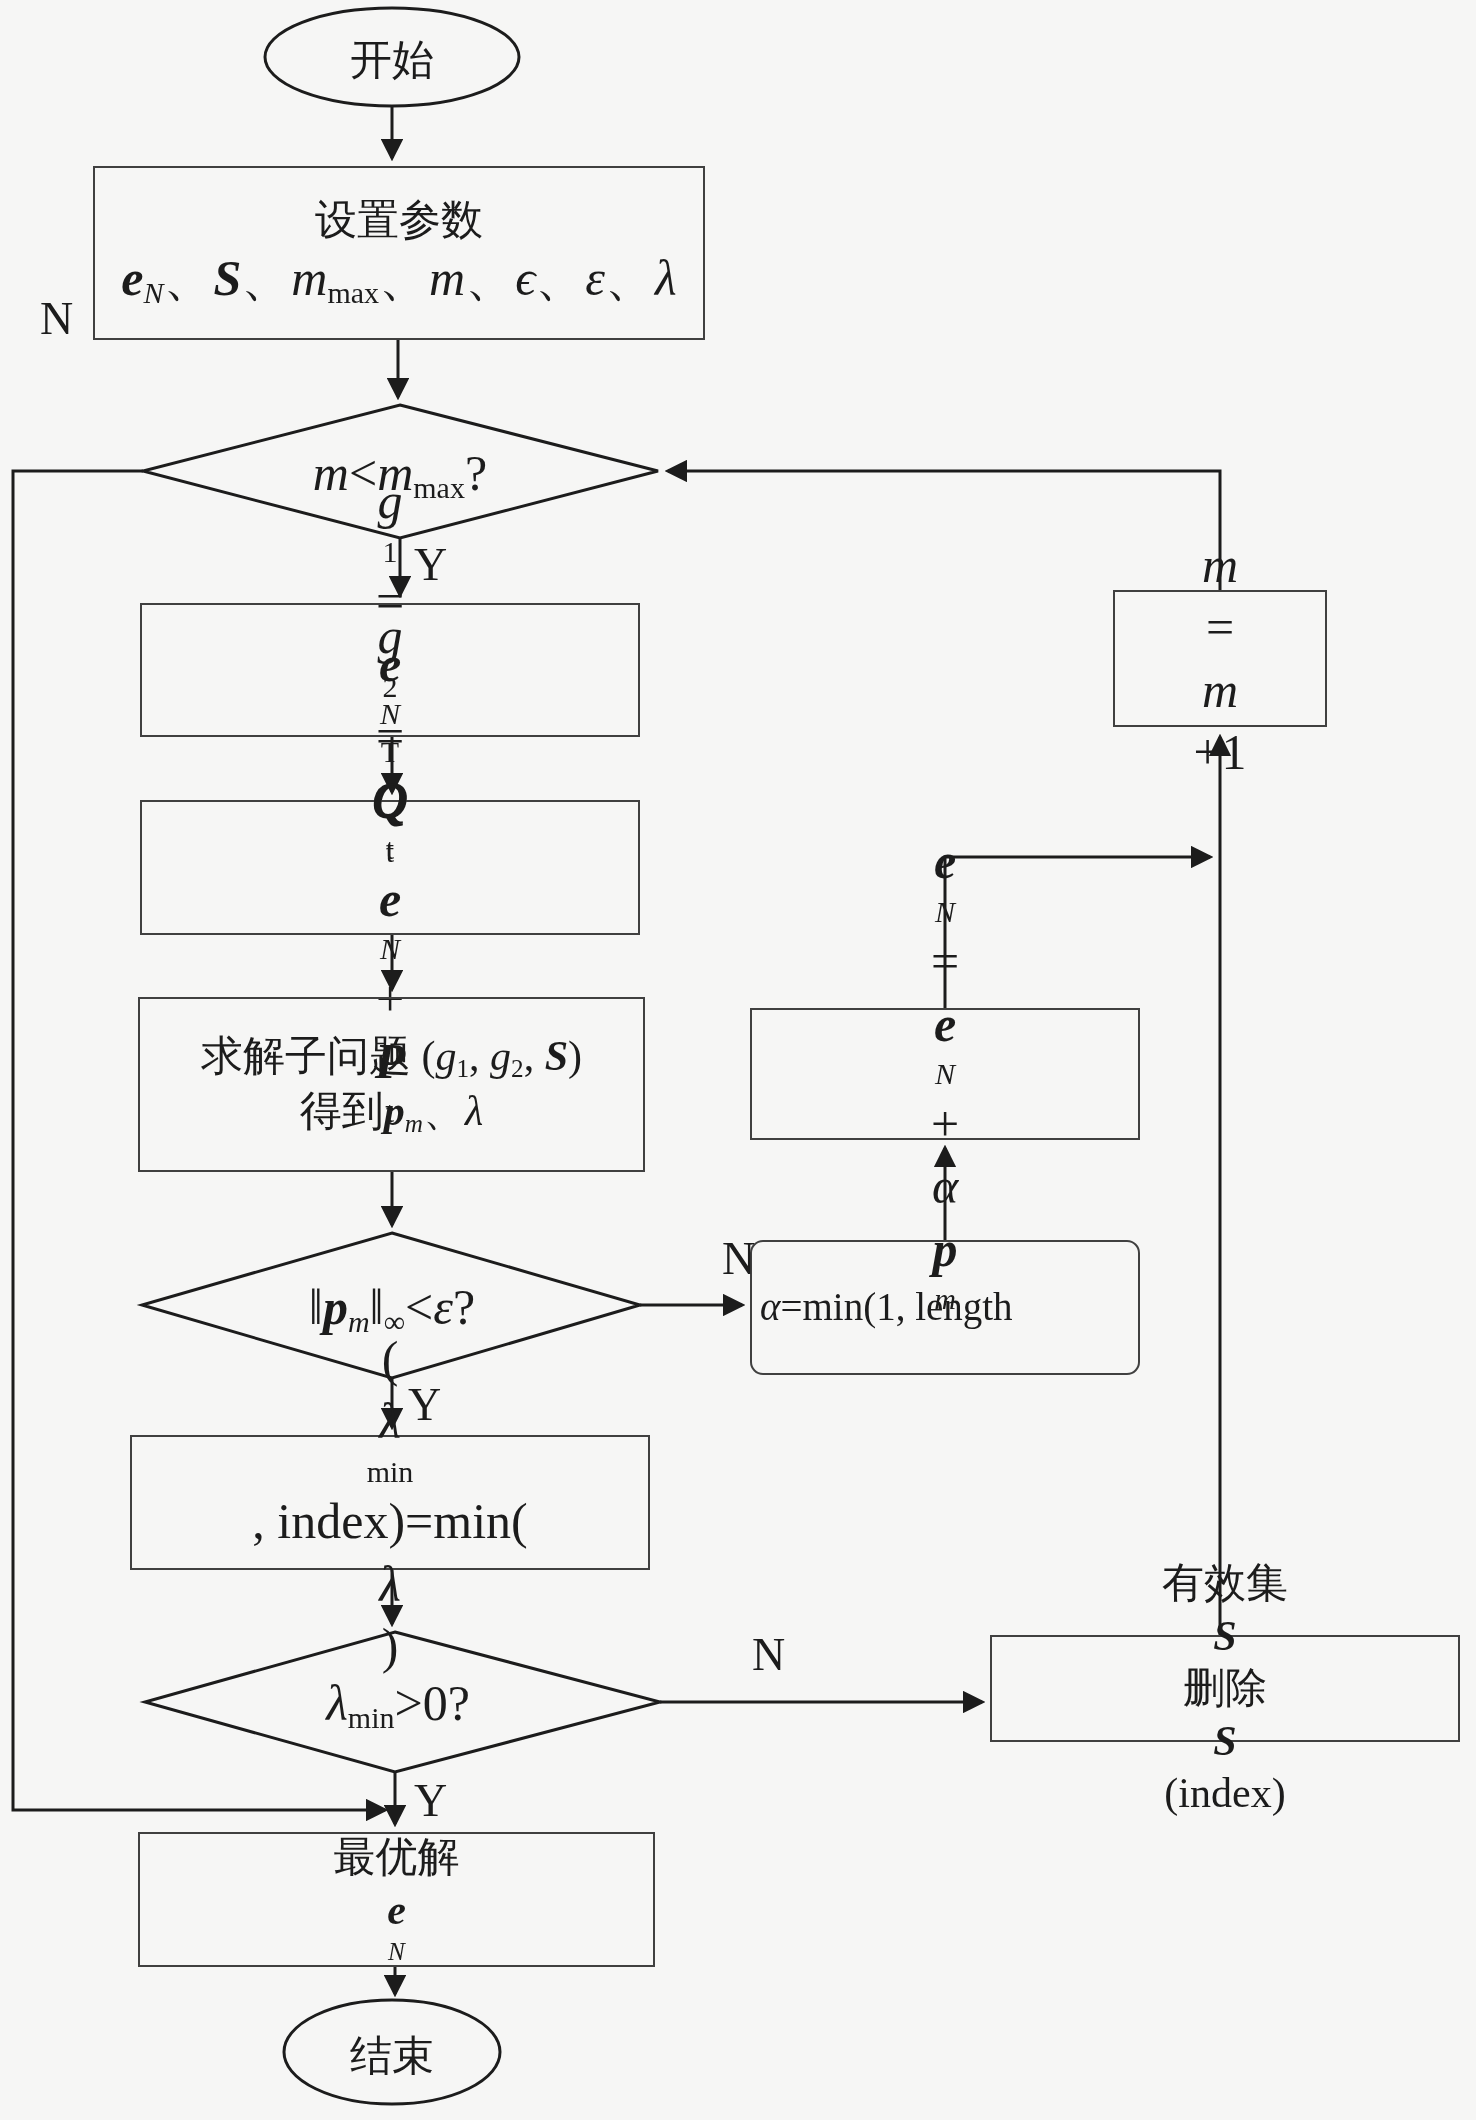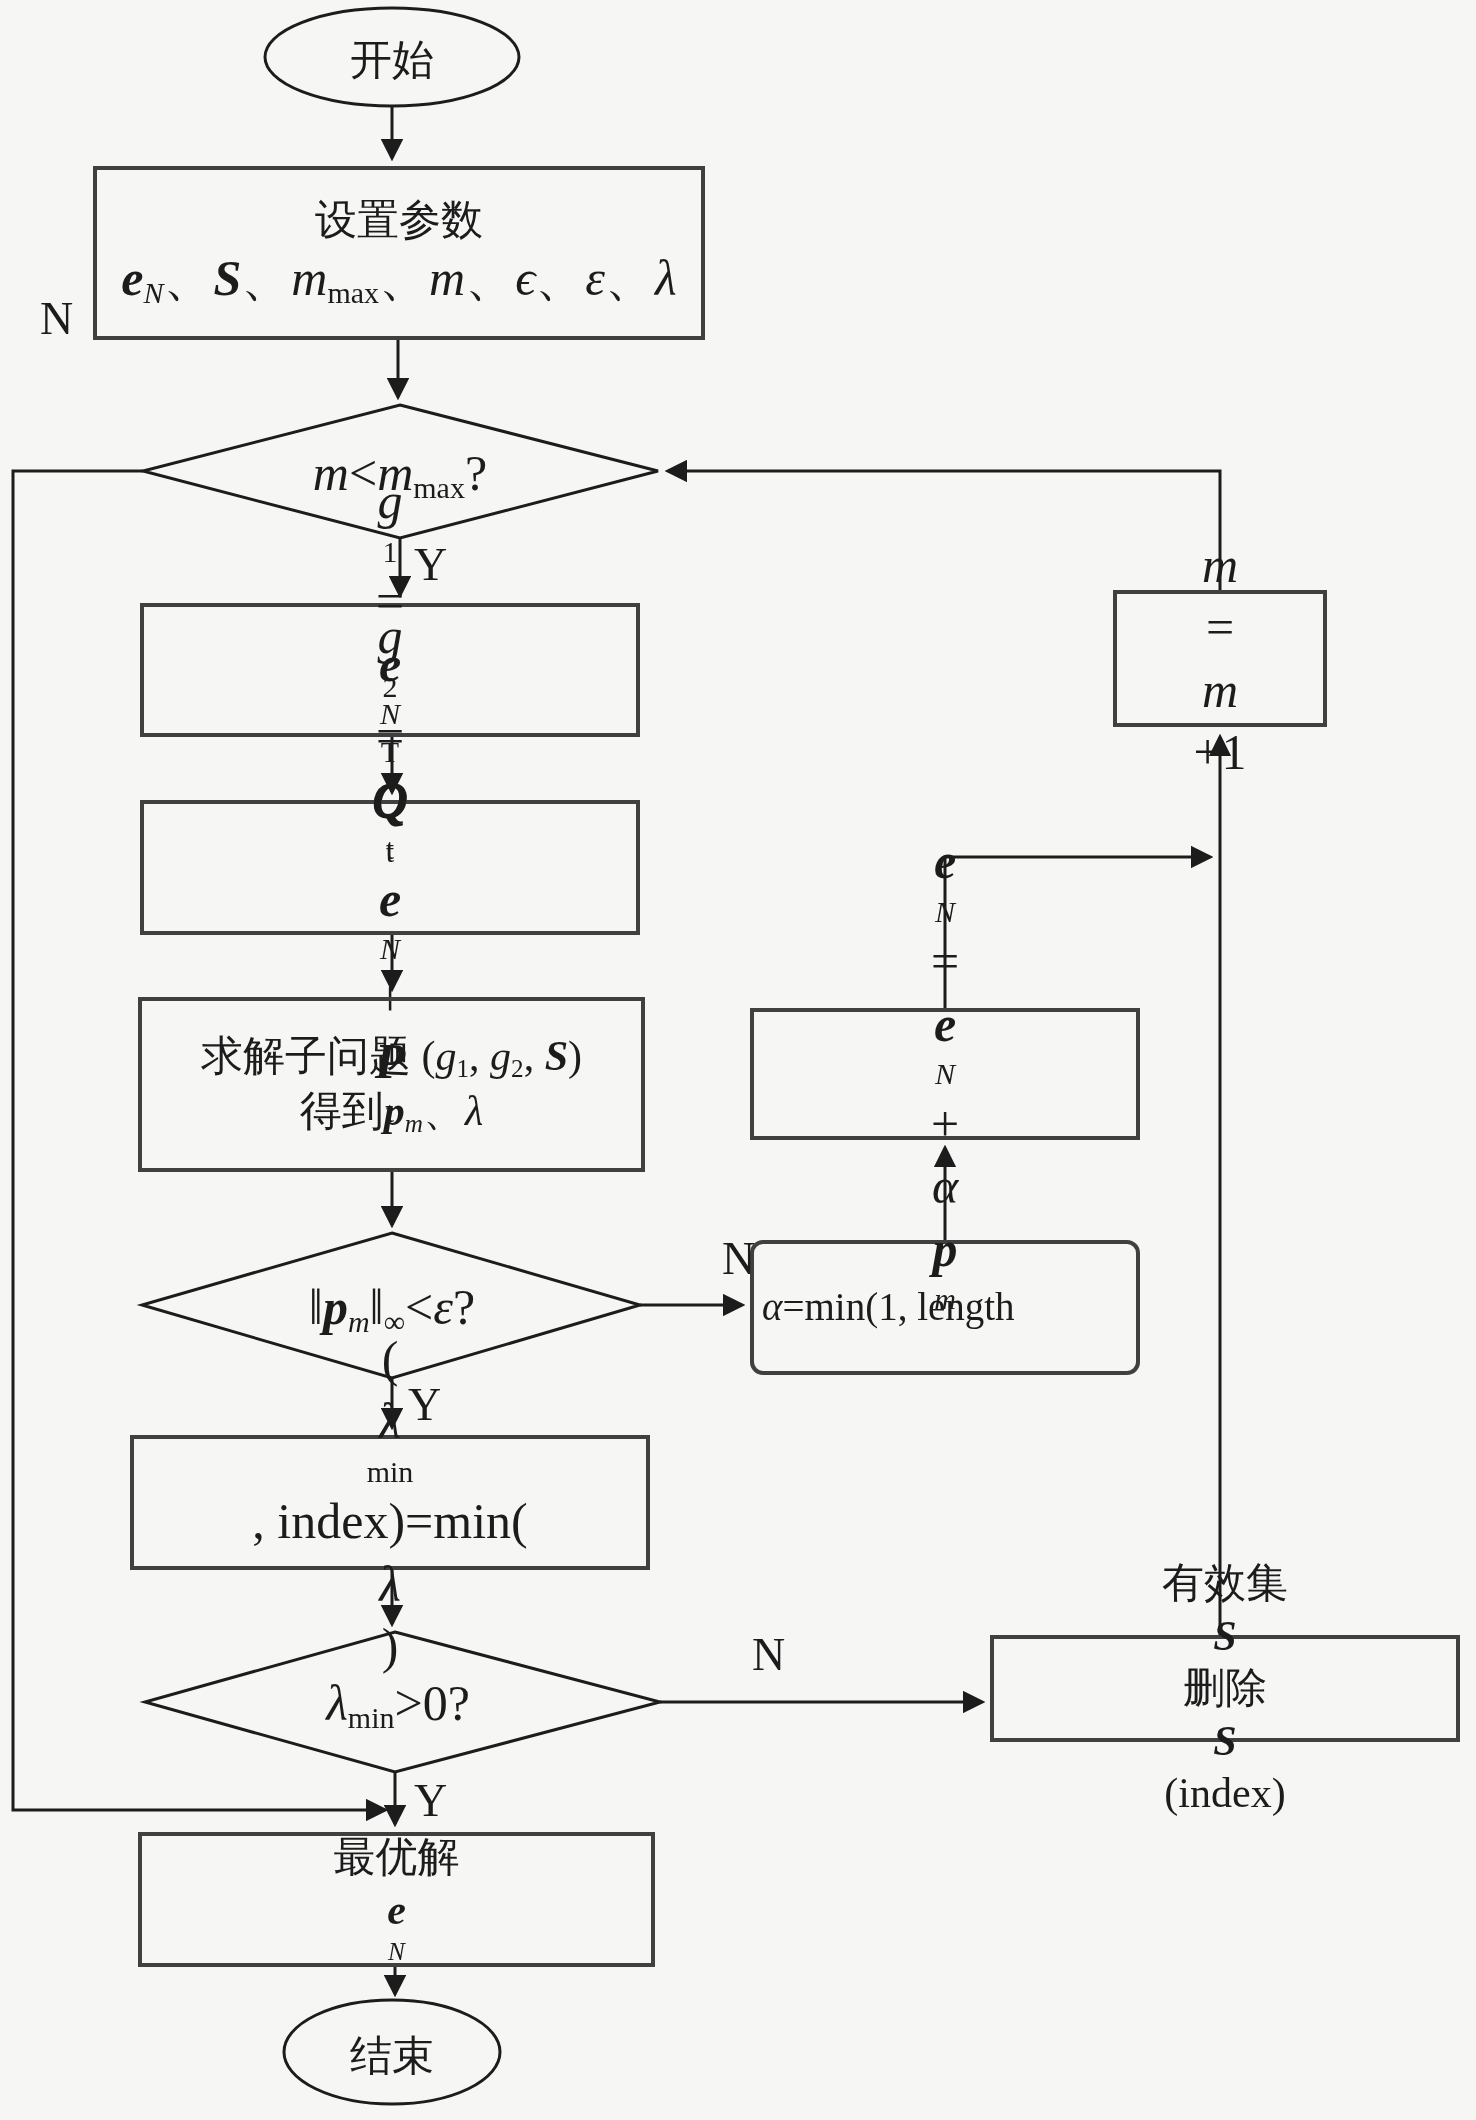--- a/index.html
+++ b/index.html
@@ -9,21 +9,21 @@
     font-family:"Liberation Serif","DejaVu Serif",serif;
     color:#1c1c1c;
   }
   .canvas{position:relative;width:1476px;height:2120px;overflow:hidden;}
   svg.wires{position:absolute;left:0;top:0;width:1476px;height:2120px;}
   .node{
     position:absolute;box-sizing:border-box;
     display:flex;flex-direction:column;align-items:center;justify-content:center;
     text-align:center;line-height:1.25;
   }
-  .rect{border:4px solid #404040;background:transparent;}
+  .rect{border:2px solid #404040;background:transparent;}
   .shape-label{position:absolute;text-align:center;}
   .fs-cn{font-size:42px;}
   .fs-f{font-size:50px;}
   .fs-sm{font-size:39px;}
   .edge-label{position:absolute;font-size:46px;}
   .alpha-box{align-items:flex-start;text-align:left;padding:0 8px;border-radius:13px;}
   
   .f-i{font-style:italic;}
   .f-b{font-weight:bold;}
   .f-sub{font-size:0.60em;vertical-align:-0.28em;}

